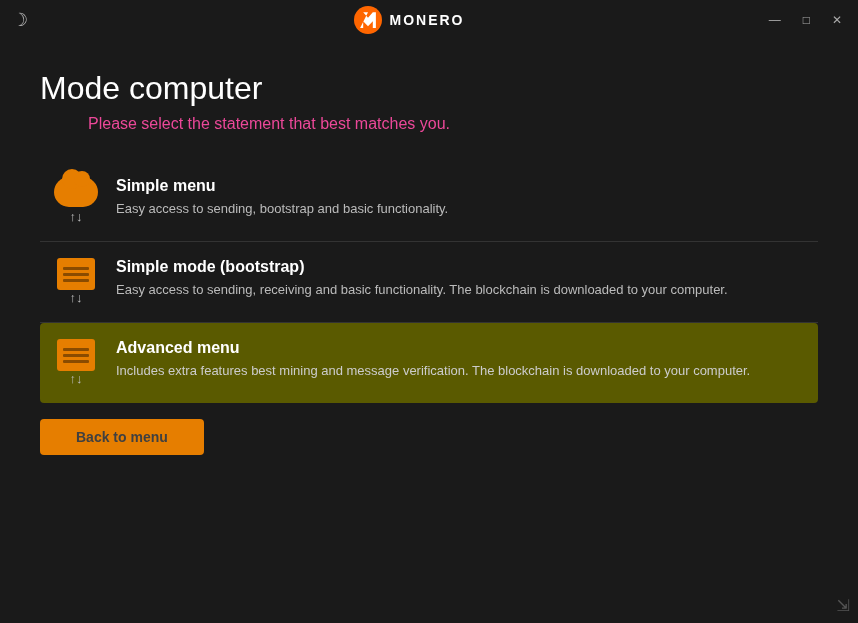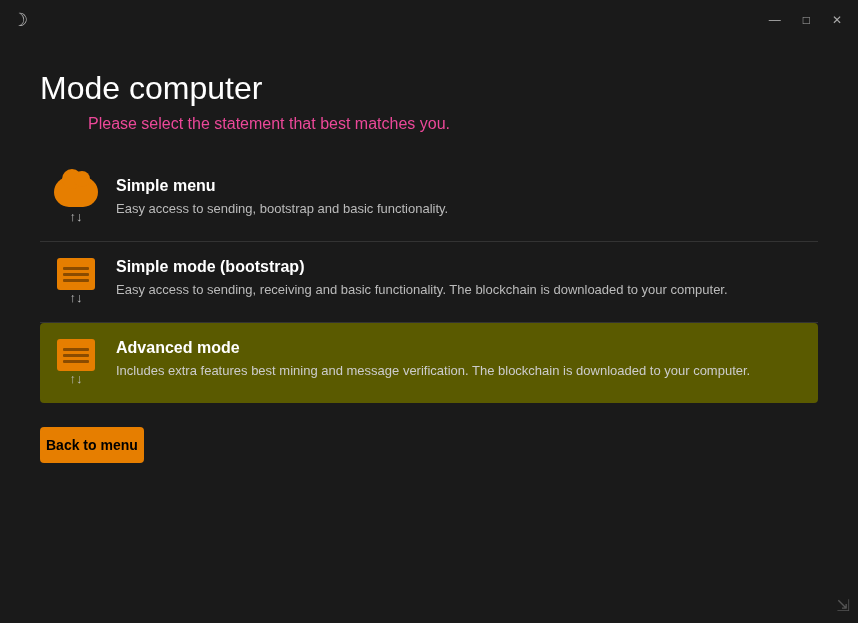--- a/index.html
+++ b/index.html
@@ -199,25 +199,25 @@
     }
 
     .arrow-up-down {
       font-size: 13px;
       color: #bbb;
       line-height: 1.2;
     }
 
     
     .back-btn {
-      margin-top: 24px;
-      background: #e67e00;
-      color: #000000;
+      margin-top: 16px;
+      background: #e67e00;
+      color: #404040;
       border: none;
-      padding: 10px 6px;
+      padding: 10px 36px;
       font-size: 14px;
       font-weight: 600;
       border-radius: 4px;
       cursor: pointer;
     }
 
     
     .resize-indicator {
       position: absolute;
       bottom: 8px;
@@ -233,20 +233,28 @@
       color: #aaa;
     }
   </style>
 </head>
 <body>
 
 <div class="titlebar">
   <div class="titlebar-left">
     <span class="moon-icon">☽</span>
   </div>
+  <div class="titlebar-center">
+
+    <svg class="monero-logo" viewBox="0 0 64 64" xmlns="http://www.w3.org/2000/svg">
+      <circle cx="32" cy="32" r="32" fill="#ff6600"></circle>
+      <path d="M32 14 L14 50 L21 50 L21 35 L32 46 L43 35 L43 50 L50 50 L50 14 L43 14 L32 27 L21 14 Z" fill="white"></path>
+    </svg>
+    <span class="titlebar-title">MONERO</span>
+  </div>
   <div class="titlebar-right">
     <span class="window-btn">—</span>
     <span class="window-btn">□</span>
     <span class="window-btn">✕</span>
   </div>
 </div>
 
 <div class="content">
   <h1 class="page-title">Mode computer</h1>
   <p class="page-subtitle">Please select the statement that best matches you.</p>
@@ -289,21 +297,21 @@
       <div class="db-icon">
         <div class="db-line"></div>
         <div class="db-line"></div>
         <div class="db-line"></div>
       </div>
       <div class="arrow-group">
         <span class="arrow-up-down">↑↓</span>
       </div>
     </div>
     <div class="mode-text">
-      <div class="mode-name">Advanced mode</div>
+      <div class="mode-name">Advanced menu</div>
       <div class="mode-desc">Includes extra features best mining and message verification. The blockchain is downloaded to your computer.</div>
     </div>
   </div>
 
   
   <button class="back-btn">Back to menu</button>
 </div>
 
 <div class="resize-indicator">⇲</div>
 

